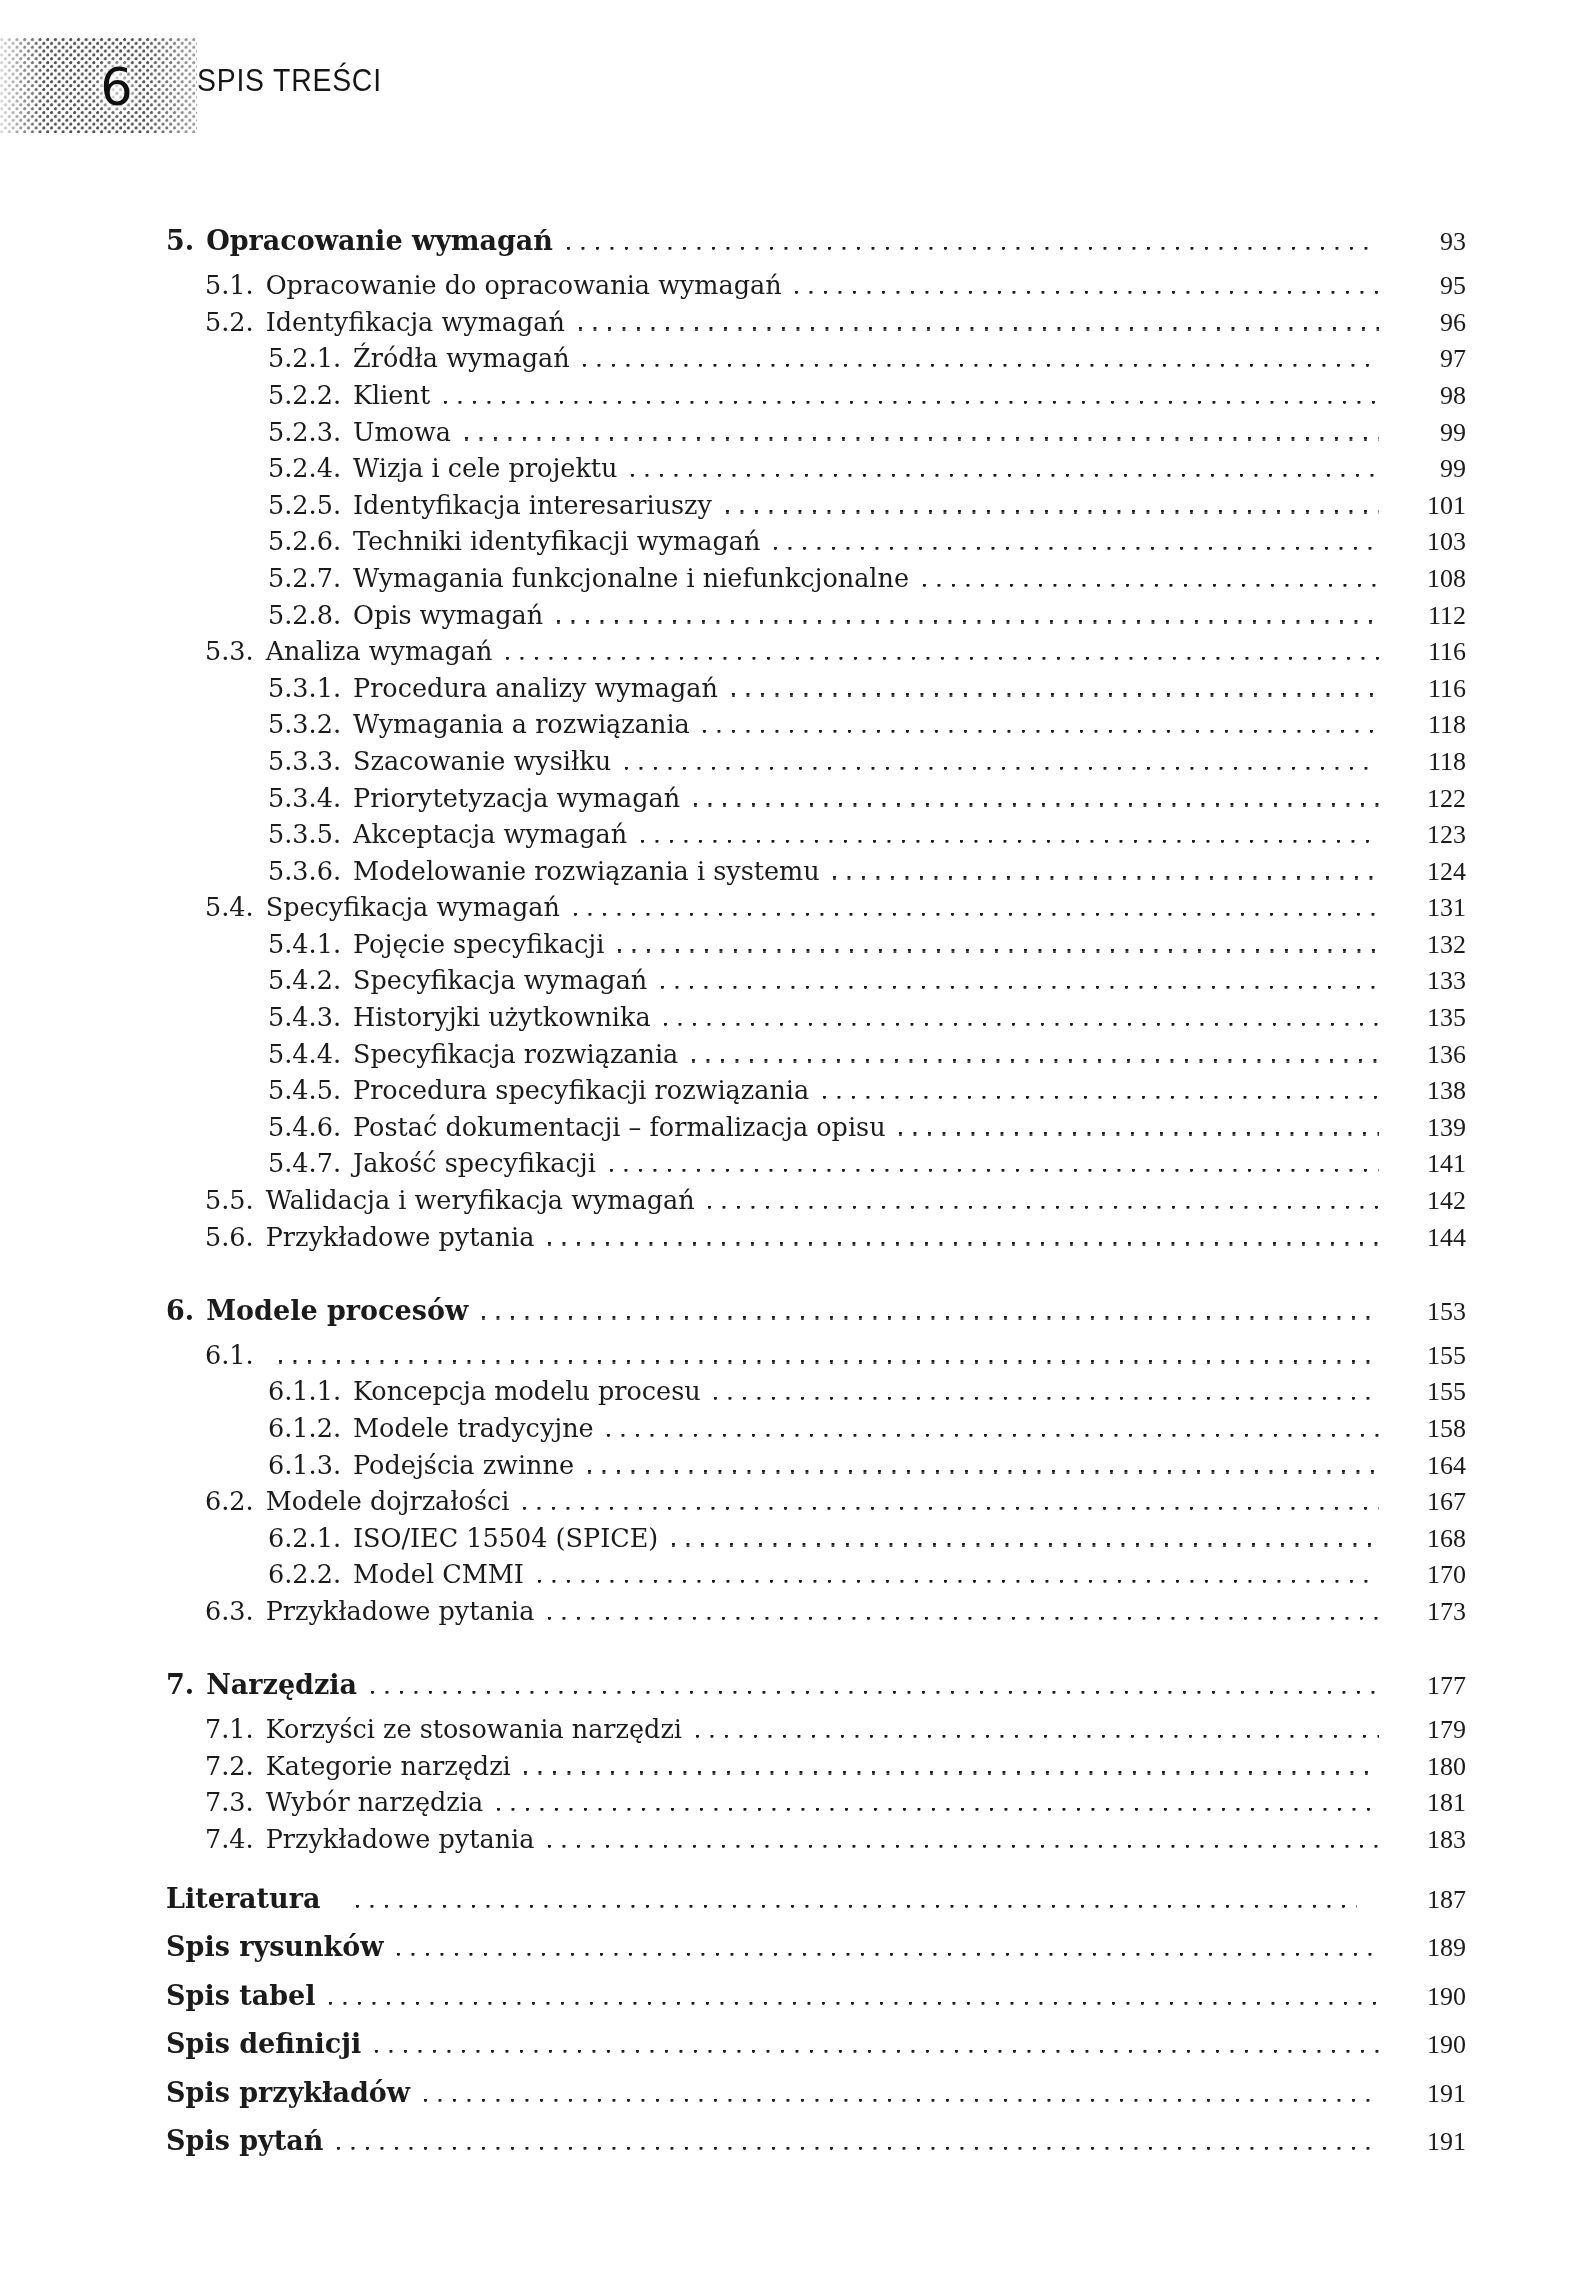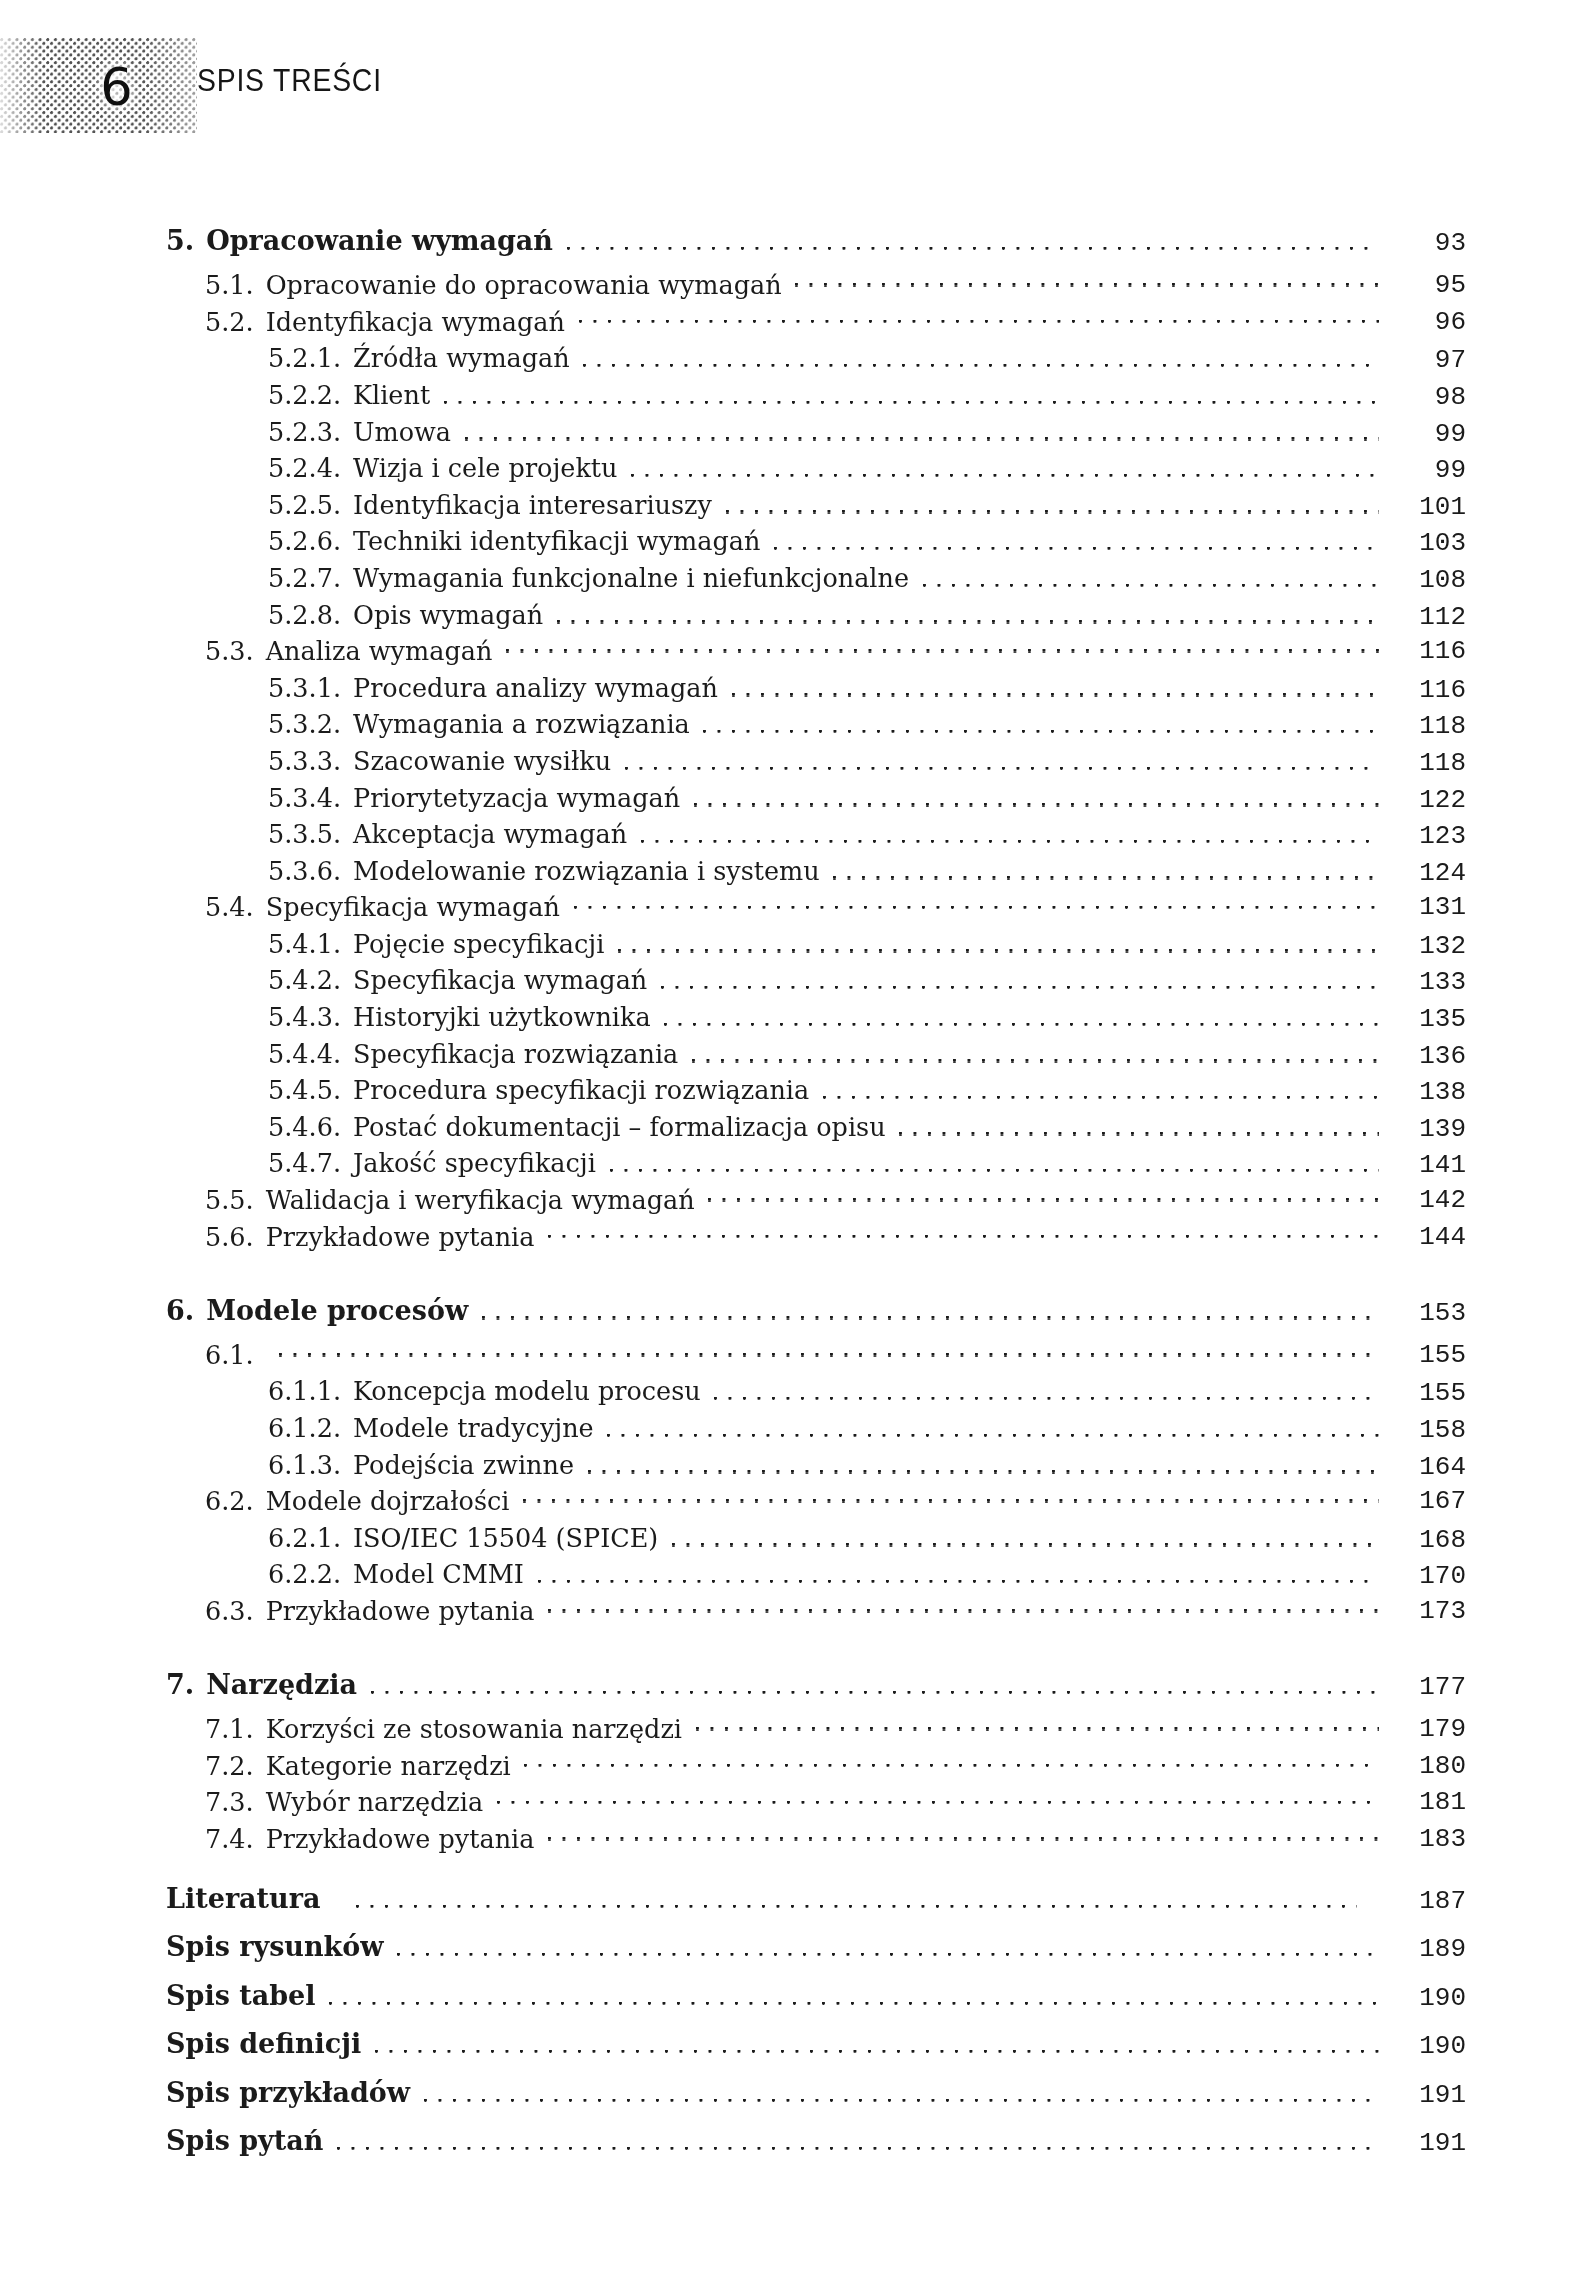--- a/index.html
+++ b/index.html
@@ -59,21 +59,21 @@
     align-items: baseline;
     height: 34px;
     line-height: 34px;
     margin-top: 2.6px;
     font-size: 25.5px;
     white-space: nowrap;
   }
   .row:first-child { margin-top: 0; }
   .row.bold { font-weight: bold; font-size: 27px; }
   .row.chapter { margin-bottom: 10.2px; }
-  .row.lvl1 { padding-left: 39px; align-items: center; }
+  .row.lvl1 { padding-left: 39px; }
   .row.lvl2 { padding-left: 102px; justify-content: center; }
   .row.gap-lg { margin-top: 40px; }
   .row.gap-md { margin-top: 26px; gap: 22px; }
   .row.gap-sm { margin-top: 14.5px; }
 
   .num { margin-right: 12px; flex: none; }
   .title { flex: none; }
   .leader {
     flex: 1 1 auto;
     min-width: 34px;
@@ -81,21 +81,21 @@
     margin: 0 17px 0 13.6px;
     background-image: radial-gradient(circle at 1.4px 1.4px, var(--ink, #1b1b1b) 1.4px, transparent 2px);
     background-size: 14.5px 3.4px;
     background-repeat: repeat-x;
     background-position: left bottom;
   }
   .pg {
     flex: none;
     width: 70px;
     text-align: right;
-    font-family: Liberation Mono, monospace;
+    font-family: Liberation Serif, serif;
     font-size: 26px;
     font-weight: normal;
   }
 </style>
 </head>
 <body>
 
 <div class="page">
 
   <header>

